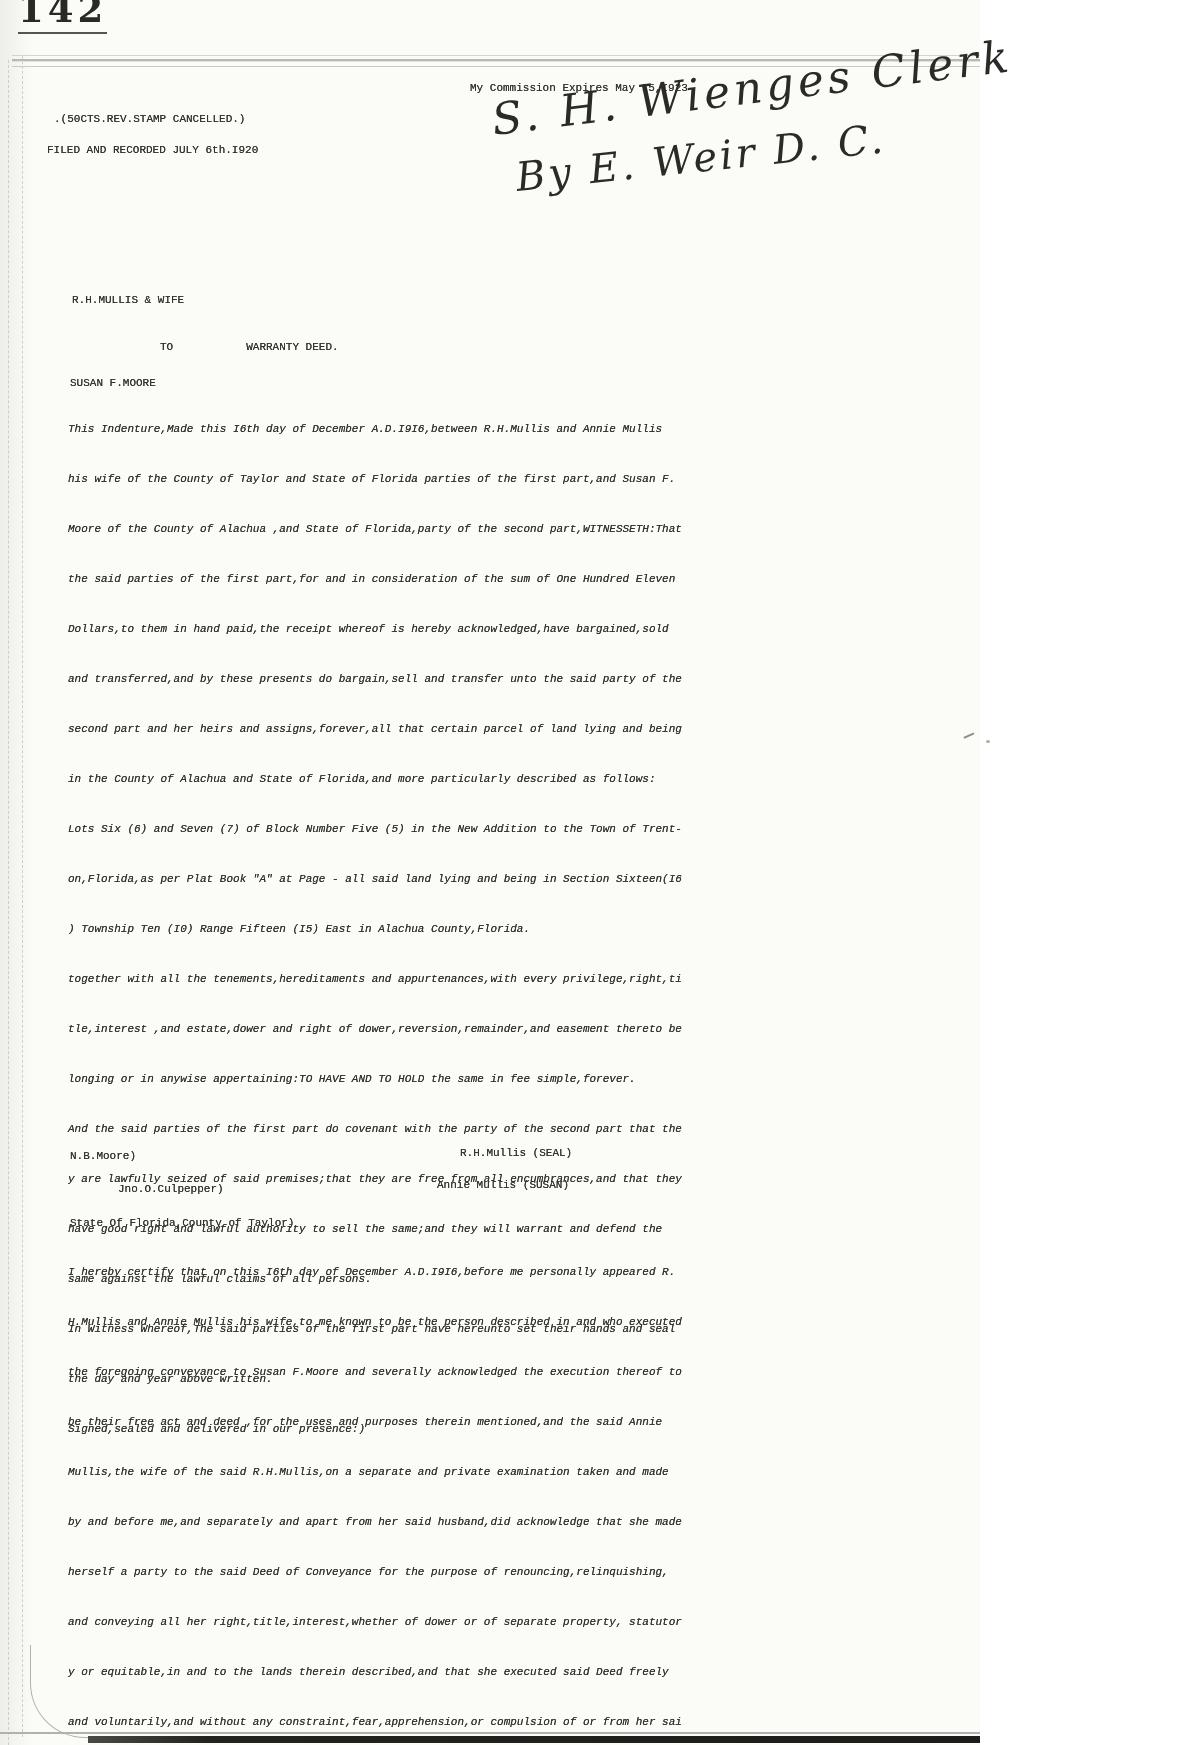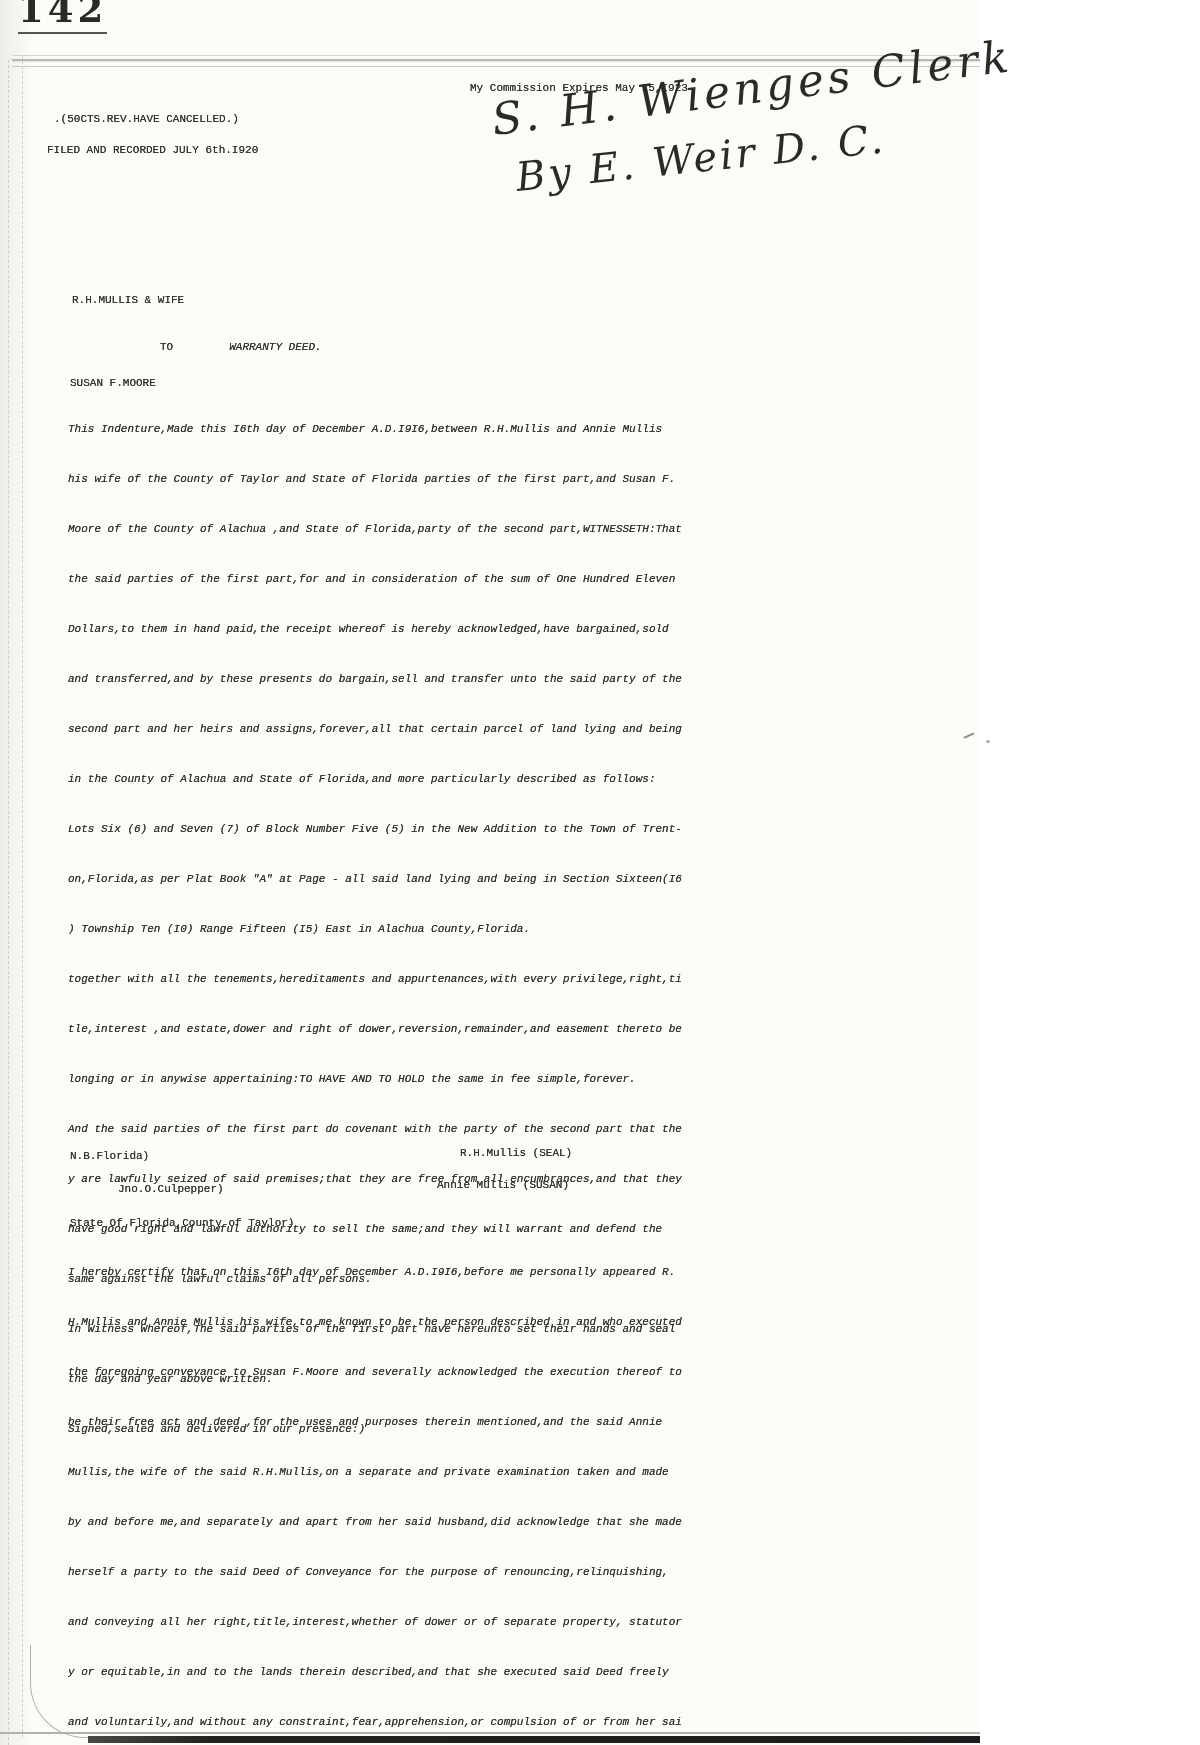--- a/index.html
+++ b/index.html
@@ -70,21 +70,21 @@
     white-space:pre;
   }
   .block{
     white-space:pre-line;line-height:50px;width:900px;font-style:italic;
   }
   .commission{left:470px;top:82px;}
   .stamp{left:54px;top:113px;}
   .filed{left:47px;top:144px;}
   .grantor{left:72px;top:294px;}
   .to-line{left:160px;top:341px;}
-  .to-line .instr{margin-left:56px;font-style:italic;}
+  .to-line .instr{margin-left:73px;}
   .grantee{left:70px;top:377px;}
   .body-lines{left:68px;top:404px;}
   .wit-name-1{left:70px;top:1150px;}
   .seal-sig-1{left:460px;top:1147px;text-align:center;}
   .wit-name-2{left:70px;top:1183px;margin-left:48px;}
   .seal-sig-2{left:437px;top:1179px;}
   .venue{left:70px;top:1217px;}
   .ack-lines{left:68px;top:1247px;}
   
   .script{
@@ -107,21 +107,21 @@
 <div class="paper">
 
   <div class="left-edge-strip"></div>
   <div class="margin-line-a"></div>
   <div class="margin-line-b"></div>
   <div class="top-scan-band"></div>
 
   <div class="page-number">142</div>
 
   <div class="typed commission">My Commission Expires May I5,I923</div>
-  <div class="typed stamp">.(50CTS.REV.HAVE CANCELLED.)</div>
+  <div class="typed stamp">.(50CTS.REV.STAMP CANCELLED.)</div>
   <div class="typed filed">FILED AND RECORDED JULY 6th.I920</div>
 
   <div class="script clerk-sig">S. H. Wienges Clerk</div>
   <div class="script deputy-sig">By E. Weir D. C.</div>
 
   <div class="typed grantor">R.H.MULLIS &amp; WIFE</div>
   <div class="typed to-line"><span>TO</span><span class="instr">WARRANTY DEED.</span></div>
   <div class="typed grantee">SUSAN F.MOORE</div>
 
   <div class="typed block body-lines">This Indenture,Made this I6th day of December A.D.I9I6,between R.H.Mullis and Annie Mullis
@@ -139,21 +139,21 @@
 tle,interest ,and estate,dower and right of dower,reversion,remainder,and easement thereto be
 longing or in anywise appertaining:TO HAVE AND TO HOLD the same in fee simple,forever.
 And the said parties of the first part do covenant with the party of the second part that the
 y are lawfully seized of said premises;that they are free from all encumbrances,and that they
 have good right and lawful authority to sell the same;and they will warrant and defend the
 same against the lawful claims of all persons.
 In Witness Whereof,The said parties of the first part have hereunto set their hands and seal
 the day and year above written.
 Signed,sealed and delivered in our presence:)</div>
 
-  <div class="typed wit-name-1">N.B.Florida)</div>
+  <div class="typed wit-name-1">N.B.Moore)</div>
   <div class="typed seal-sig-1">R.H.Mullis (SEAL)</div>
   <div class="typed wit-name-2">Jno.O.Culpepper)</div>
   <div class="typed seal-sig-2">Annie Mullis (SUSAN)</div>
 
   <div class="typed venue">State Of Florida,County of Taylor)</div>
 
   <div class="typed block ack-lines">I hereby certify that on this I6th day of December A.D.I9I6,before me personally appeared R.
 H.Mullis and Annie Mullis his wife,to me known to be the person described in and who executed
 the foregoing conveyance to Susan F.Moore and severally acknowledged the execution thereof to
 be their free act and deed ,for the uses and purposes therein mentioned,and the said Annie

